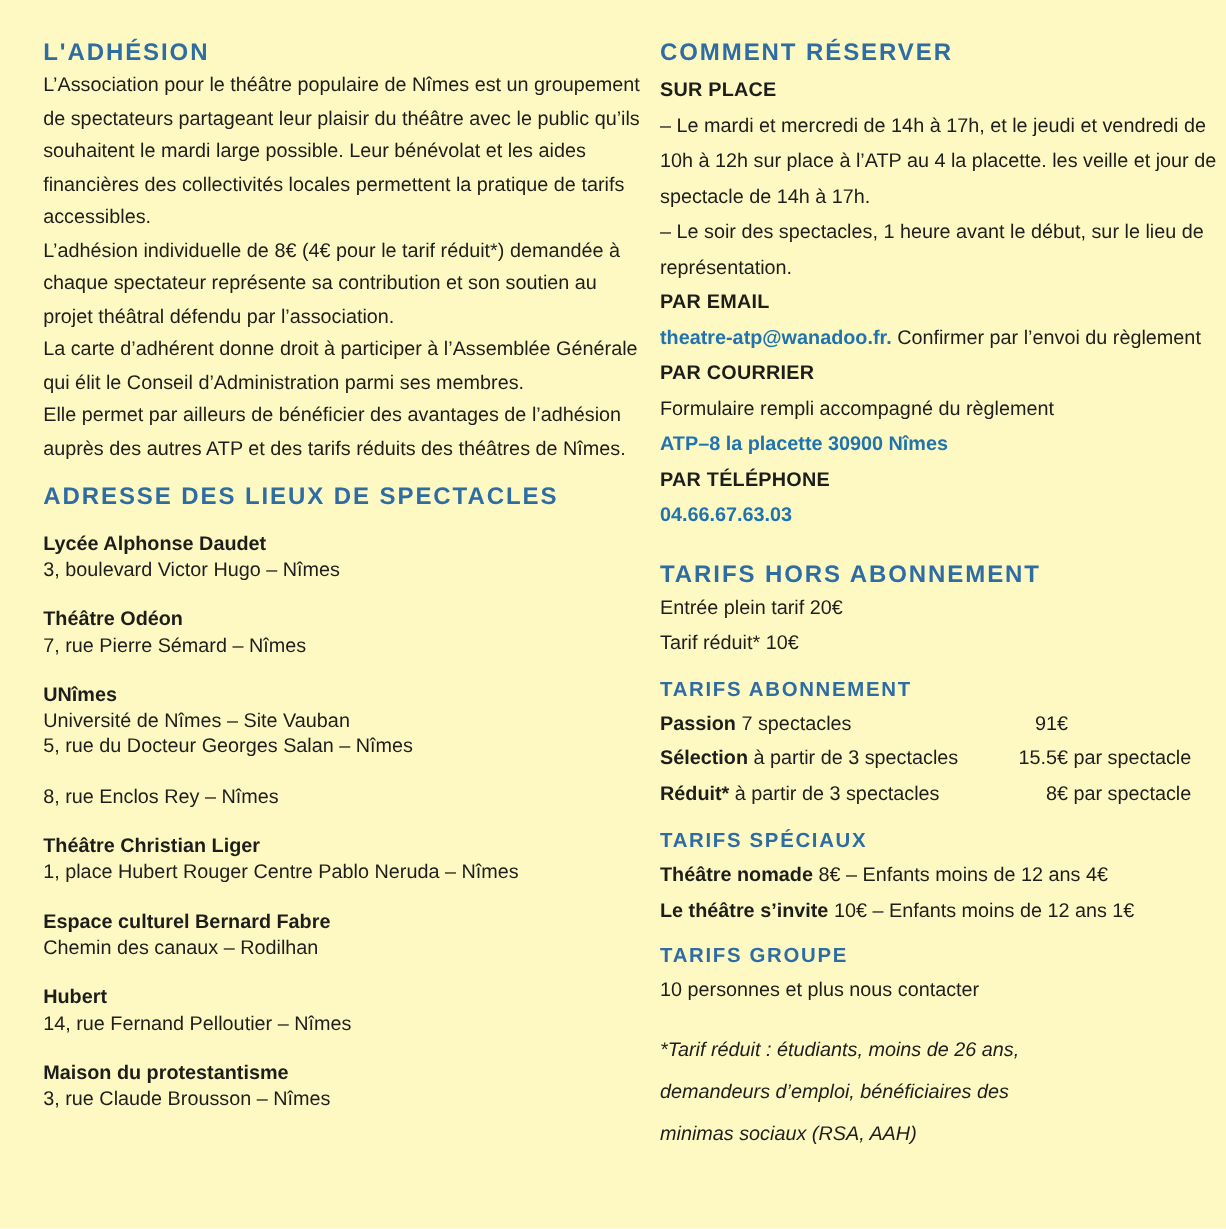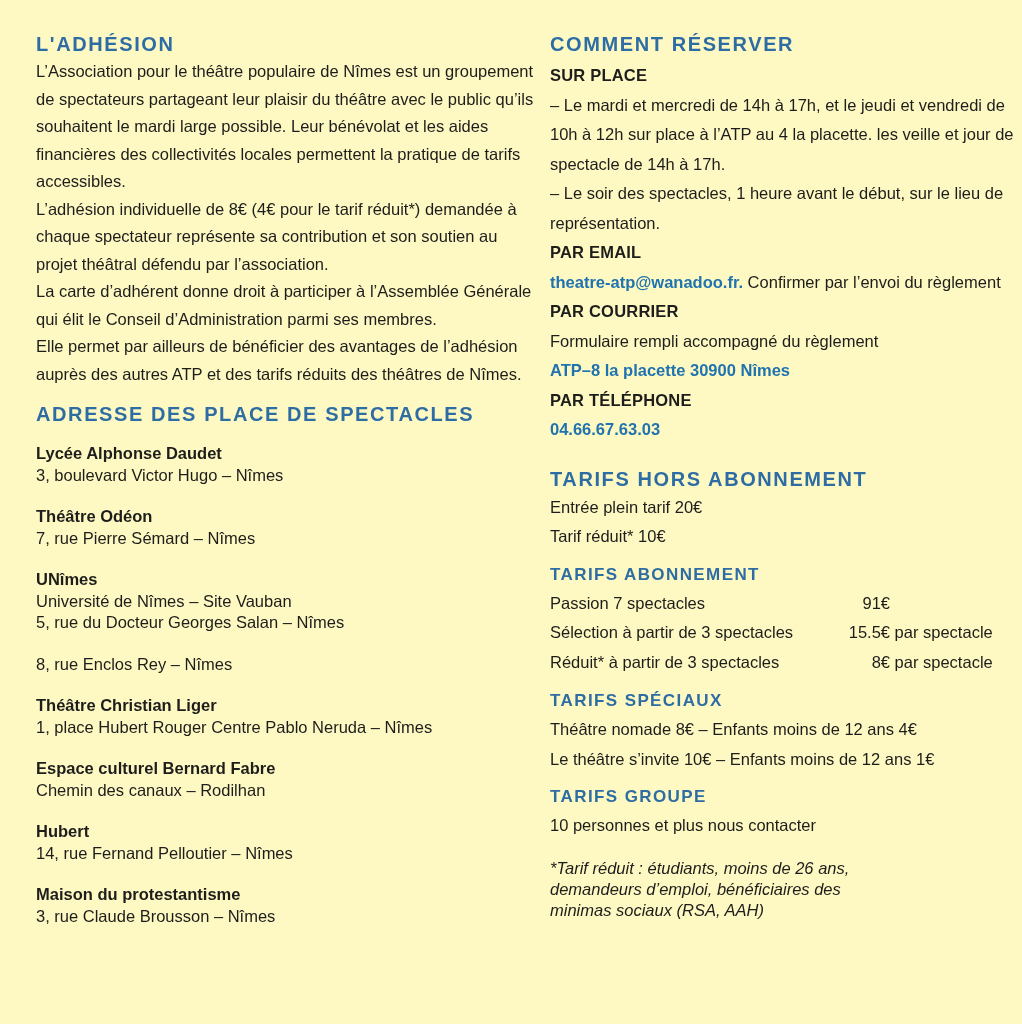--- a/index.html
+++ b/index.html
@@ -33,23 +33,23 @@
   .gap20{margin-top:20px;}
   .gap8{margin-top:8px;}
   .gap9{margin-top:9px;}
   .gap17{margin-top:17px;}
   .mt3{margin-top:3px;}
 
   .t-row{display:flex;font-size:16.5px;line-height:29.5px;}
   .t-label{width:288px;}
   .t-amount{width:52px;text-align:right;}
   .t-suffix{white-space:pre;}
-  b{font-weight:400;}
+  b{font-weight:700;}
 
-  .footnote{font-style:italic;font-size:16.5px;line-height:21px;white-space:pre;}
+  .footnote{font-style:italic;font-size:16.5px;line-height:35px;white-space:pre;}
 </style>
 </head>
 <body>
 
 <div class="page">
 
   <div class="col-left">
 
     <div class="sec-title">L'ADHÉSION</div>
 
@@ -61,21 +61,21 @@
 accessibles.</div>
       <div class="body-text">L’adhésion individuelle de 8€ (4€ pour le tarif réduit*) demandée à
 chaque spectateur représente sa contribution et son soutien au
 projet théâtral défendu par l’association.</div>
       <div class="body-text">La carte d’adhérent donne droit à participer à l’Assemblée Générale
 qui élit le Conseil d’Administration parmi ses membres.</div>
       <div class="body-text">Elle permet par ailleurs de bénéficier des avantages de l’adhésion
 auprès des autres ATP et des tarifs réduits des théâtres de Nîmes.</div>
     </div>
 
-    <div class="sec-title venues-title">ADRESSE DES PLACE DE SPECTACLES</div>
+    <div class="sec-title venues-title">ADRESSE DES LIEUX DE SPECTACLES</div>
 
     <div class="venue-list">
       <div class="venue">
         <div class="venue-name">Lycée Alphonse Daudet</div>
         <div class="venue-addr">3, boulevard Victor Hugo – Nîmes</div>
       </div>
       <div class="venue">
         <div class="venue-name">Théâtre Odéon</div>
         <div class="venue-addr">7, rue Pierre Sémard – Nîmes</div>
       </div>

